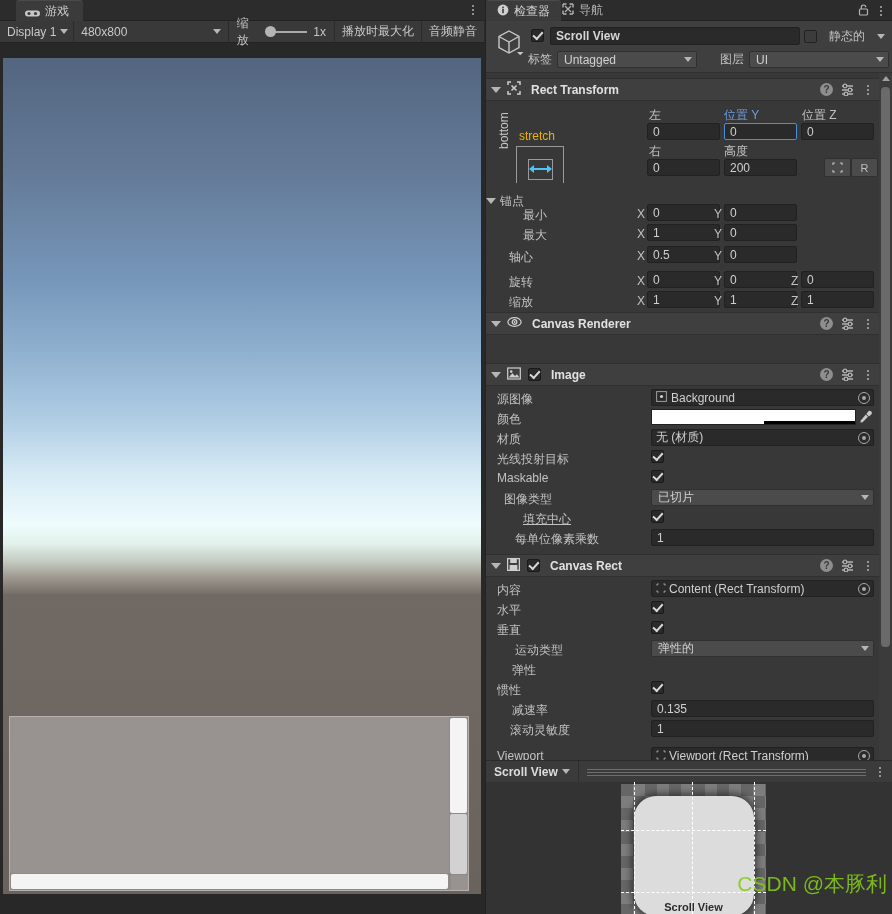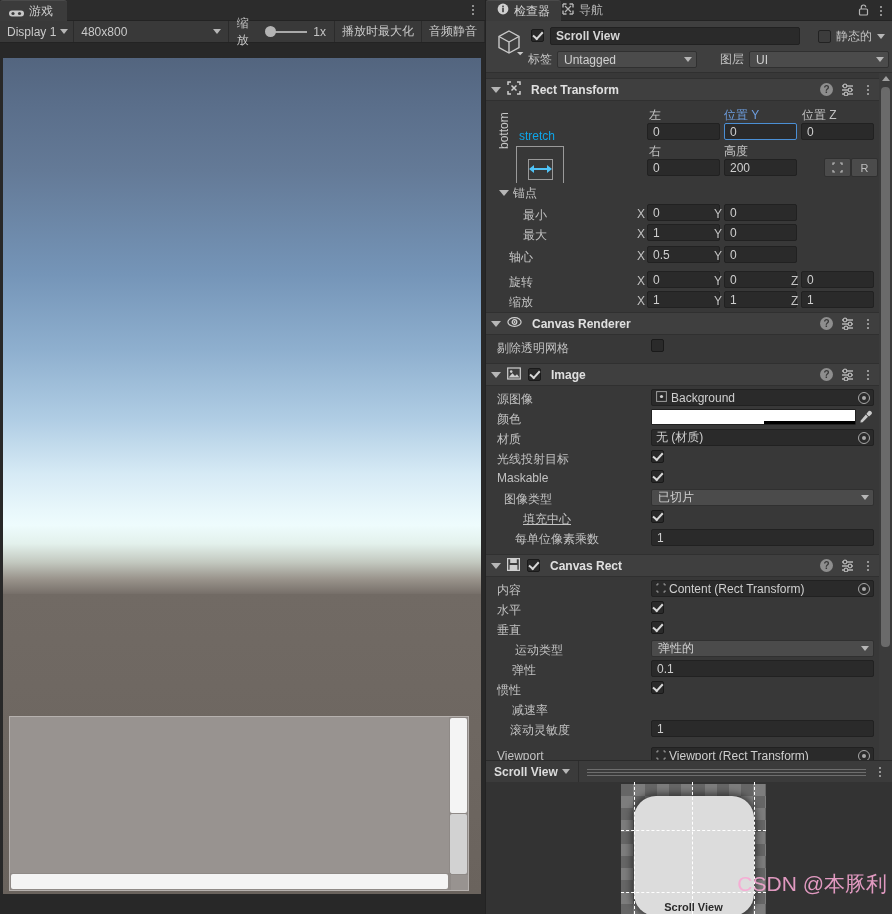--- a/index.html
+++ b/index.html
@@ -16,21 +16,21 @@
   
   #game-panel {
     position: absolute; left: 0; top: 0; width: 485px; height: 914px;
     background: #282828;
   }
   .tabbar {
     position: absolute; left: 0; top: 0; width: 485px; height: 21px;
     background: #2c2c2c; border-bottom: 1px solid #232323;
   }
   .tab {
-    position: absolute; left: 0; top: 0; height: 21px;
+    position: absolute; left: 16px; top: 0; height: 21px;
     display: flex; align-items: center; gap: 5px;
     padding: 0 14px 0 9px;
     background: #3b3b3b;
     border-top: 1px solid #4a4a4a;
     font-size: 12px; color: #cccccc;
     border-top-left-radius: 3px; border-top-right-radius: 3px;
   }
   .tab .gamepad {
     width: 15px; height: 9px; position: relative; display: inline-block;
   }
@@ -118,21 +118,21 @@
     background: #383838;
     border-left: 1px solid #232323;
   }
   .insp-tabbar {
     position: absolute; left: 0; top: 0; width: 407px; height: 21px;
     background: #2c2c2c; border-bottom: 1px solid #232323;
   }
   .insp-tab {
     position: absolute; top: 0; height: 21px; display: flex; align-items: center;
     gap: 5px; padding: 0 11px; font-size: 12px;
-    border-top-left-radius: 3px; border-top-right-radius: 3px; font-family: Liberation Serif, serif;
+    border-top-left-radius: 3px; border-top-right-radius: 3px;
   }
   .insp-tab.active { left: 0; background: #3b3b3b; border-top: 1px solid #4a4a4a; color: #d4d4d4; }
   .insp-tab.inactive { left: 65px; background: transparent; color: #b4b4b4; }
   .lock-ico { position:absolute; right: 24px; top: 4px; width: 11px; height: 12px; }
   .insp-kebab { position: absolute; right: 6px; top: 4px; width: 12px; height: 14px;
     display:flex; flex-direction:column; align-items:center; justify-content:center; gap:2px;}
   .insp-kebab i { width:2px;height:2px;background:#b0b0b0;border-radius:50%;display:block;}
 
   
   .obj-header {
@@ -149,21 +149,21 @@
     content: ""; width: 4px; height: 8px; border: solid #d8d8d8;
     border-width: 0 2px 2px 0; transform: rotate(42deg) translate(-1px,-1px);
   }
   .name-field {
     position: absolute; left: 64px; top: 6px; width: 250px; height: 18px;
     background: #2a2a2a; border: 1px solid #212121; border-radius: 2px;
     display: flex; align-items: center; padding-left: 5px;
     font-weight: bold; color: #d6d6d6; font-size: 12px;
   }
   .hdr-chk { position: absolute; left: 45px; top: 8px; }
-  .static-grp { position: absolute; right: 8px; top: 7px; display: flex; align-items: center; gap: 5px;}
+  .static-grp { position: absolute; right: 8px; top: 7px; display: flex; align-items: center; gap: 12px;}
   .static-box { width: 13px; height: 13px; background: #3c3c3c; border: 1px solid #222; border-radius:2px;}
   .row2 { position: absolute; left: 42px; top: 30px; display: flex; align-items: center; gap: 5px; }
   .mini-lbl { font-size: 12px; color: #c2c2c2; }
   .dropdown {
     background: #4b4b4b; border: 1px solid #303030; border-radius: 2px;
     height: 17px; display: flex; align-items: center; justify-content: space-between;
     padding: 0 4px 0 6px; color: #d0d0d0; font-size: 12px;
   }
 
   
@@ -203,21 +203,21 @@
   .obj-dot {
     width: 12px; height: 12px; border-radius: 50%; border: 1.5px solid #a8a8a8;
     display:flex; align-items:center; justify-content:center; flex: none;
   }
   .obj-dot::after { content:""; width: 4px; height:4px; border-radius:50%; background:#a8a8a8;}
 
   .axis { color: #c2c2c2; font-size: 12px; }
 
   
   .anchor-widget { position:absolute; left: 11px; top: 28px; width: 88px; height: 72px; }
-  .aw-top { position:absolute; left: 22px; top: 0; font-size: 12px; color: #0ea5e9; }
+  .aw-top { position:absolute; left: 22px; top: 0; font-size: 12px; color: #eab308; }
   .aw-left {
     position:absolute; left: 0px; top: 20px; font-size: 12px; color: #c8c8c8;
     transform: rotate(-90deg); transform-origin: left top; white-space: nowrap;
   }
   .aw-outer { position:absolute; left: 19px; top: 17px; width: 48px; height: 48px; border: 1px solid #9a9a9a; }
   .aw-inner { position:absolute; left: 31px; top: 30px; width: 25px; height: 21px; border: 1px solid #9a9a9a;}
   .aw-arrow { position:absolute; left: 33px; top: 39px; width: 21px; height: 2px; background: #4fc3f7;}
   .aw-arrow::before { content:""; position:absolute; left:-1px; top:-3px;
     border-top:4px solid transparent; border-bottom:4px solid transparent; border-right:5px solid #4fc3f7;}
   .aw-arrow::after { content:""; position:absolute; right:-1px; top:-3px;
@@ -287,21 +287,21 @@
     box-shadow: 0 0 6px 3px rgba(20,20,20,0.55);
   }
   .gl { position:absolute; background: transparent; border-left: 1px dashed #ffffff; }
   .gl-h { position:absolute; background: transparent; border-top: 1px dashed #ffffff; }
   .prev-label {
     position:absolute; left: 135px; bottom: 1px; width: 145px; text-align:center;
     font-size: 11px; font-weight: bold; color: #2b2b2b;
   }
   .watermark {
     position: absolute; right: 6px; bottom: 16px;
-    font-size: 21px; color: #f9a8d4; opacity: 0.88; white-space: nowrap;
+    font-size: 21px; color: #84cc16; opacity: 0.88; white-space: nowrap;
   }
 </style>
 </head>
 <body>
 
 <div id="root">
 
   <div id="game-panel">
 
     <div class="tabbar">
@@ -500,21 +500,21 @@
           <path d="M1 3 L1 1 L3 1 M10 3 L10 1 L8 1 M1 8 L1 10 L3 10 M10 8 L10 10 L8 10" fill="none" stroke="#bdbdbd" stroke-width="1.2"></path>
         </svg>
       </div>
       <div class="btn-sq" style="position:absolute; left:365px; top:57px; width:27px; height:19px;">
         <span>R</span>
       </div>
     </div>
 
     <div style="position:absolute; left:0; top:183px; width:394px; height:128px; background:#383838;">
 
-      <div class="prow" style="padding-left:13px;">
+      <div class="prow" style="padding-left:0;margin-top:8px;">
         <span class="tri"></span>
         <span class="plabel" style="margin-left:4px;">锚点</span>
       </div>
 
       <span class="plabel" style="position:absolute; left:37px; top:24px;">最小</span>
       <span class="axis" style="position:absolute; left:151px; top:24px;">X</span>
       <div class="field" style="position:absolute; left:161px; top:21px; width:73px;">
         <span>0</span>
       </div>
       <span class="axis" style="position:absolute; left:228px; top:24px;">Y</span>
@@ -590,24 +590,20 @@
             <circle cx="9" cy="7" r="1.8" fill="#3f3f3f" stroke="#b4b4b4" stroke-width="1.2"></circle>
             <circle cx="5" cy="11" r="1.8" fill="#3f3f3f" stroke="#b4b4b4" stroke-width="1.2"></circle>
           </svg>
         </span>
         <span class="kebab3">
             <i></i>
             <i></i>
             <i></i>
           </span>
       </span>
-    </div>
-    <div style="position:absolute; left:0; top:335px; width:394px; height:27px; background:#383838;">
-      <span class="plabel" style="position:absolute; left:11px; top:5px;">剔除透明网格</span>
-      <span class="chk" style="position:absolute; left:650px; top:4px; left:165px;"></span>
     </div>
 
     <div class="comp-head" style="position:absolute; left:0; top:363px; width:394px;">
       <span class="tri"></span>
       <span>
         <svg width="14" height="13" viewBox="0 0 14 13">
           <rect x="0.7" y="1" width="12.6" height="11" fill="none" stroke="#cfcfcf" stroke-width="1.2"></rect>
           <circle cx="4.2" cy="4.6" r="1.3" fill="#cfcfcf"></circle>
           <path d="M1.6 10.6 L5.4 6.3 L8 9 L10 7.2 L12.4 10.6 Z" fill="#cfcfcf"></path>
         </svg>
@@ -736,28 +732,28 @@
       <span class="plabel" style="position:absolute; left:11px; top:45px;">垂直</span>
       <span class="chk on" style="position:absolute; left:165px; top:44px;"></span>
 
       <span class="plabel" style="position:absolute; left:29px; top:65px;">运动类型</span>
       <div class="dropdown" style="position:absolute; left:165px; top:63px; width:223px;">
         <span>弹性的</span>
         <span class="caret-dn"></span>
       </div>
 
       <span class="plabel" style="position:absolute; left:26px; top:85px;">弹性</span>
-      <div class="field" style="position:absolute; left:165px; top:83px; width:223px;">
-        <span>0.1</span>
-      </div>
 
       <span class="plabel" style="position:absolute; left:11px; top:105px;">惯性</span>
       <span class="chk on" style="position:absolute; left:165px; top:104px;"></span>
 
       <span class="plabel" style="position:absolute; left:26px; top:125px;">减速率</span>
+      <div class="field" style="position:absolute; left:165px; top:123px; width:223px;">
+        <span>0.135</span>
+      </div>
 
       <span class="plabel" style="position:absolute; left:11px; top:145px;margin-left:13px;">滚动灵敏度</span>
       <div class="field" style="position:absolute; left:165px; top:143px; width:223px;">
         <span>1</span>
       </div>
 
       <span class="plabel" style="position:absolute; left:11px; top:172px;">Viewport</span>
       <div class="obj-field" style="position:absolute; left:165px; top:170px; width:223px;">
         <span style="display:flex;align-items:center;gap:3px;">
           <span>

